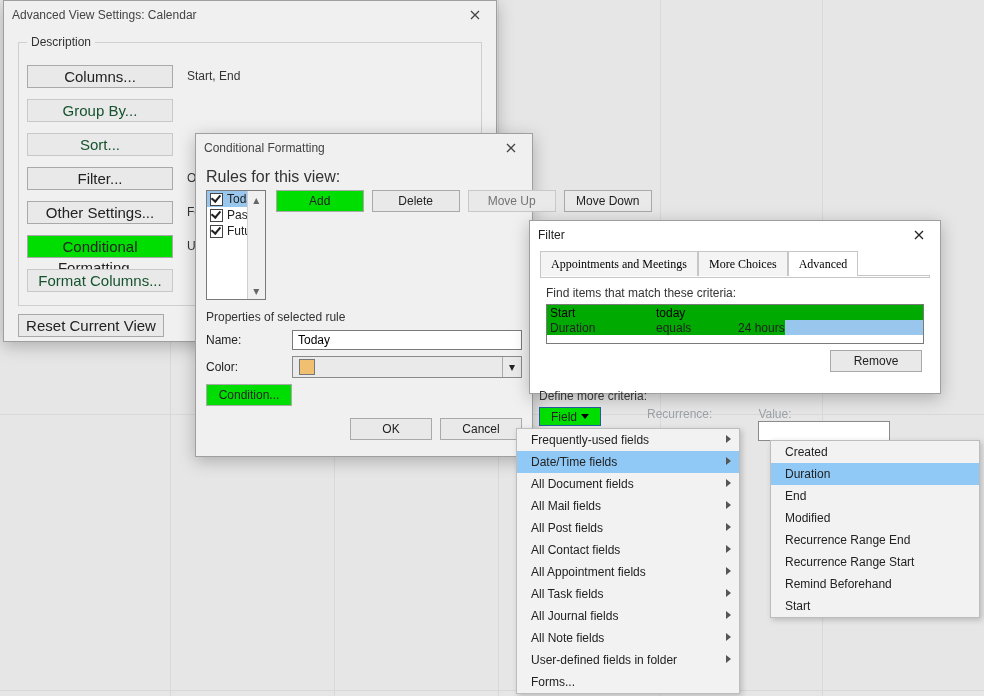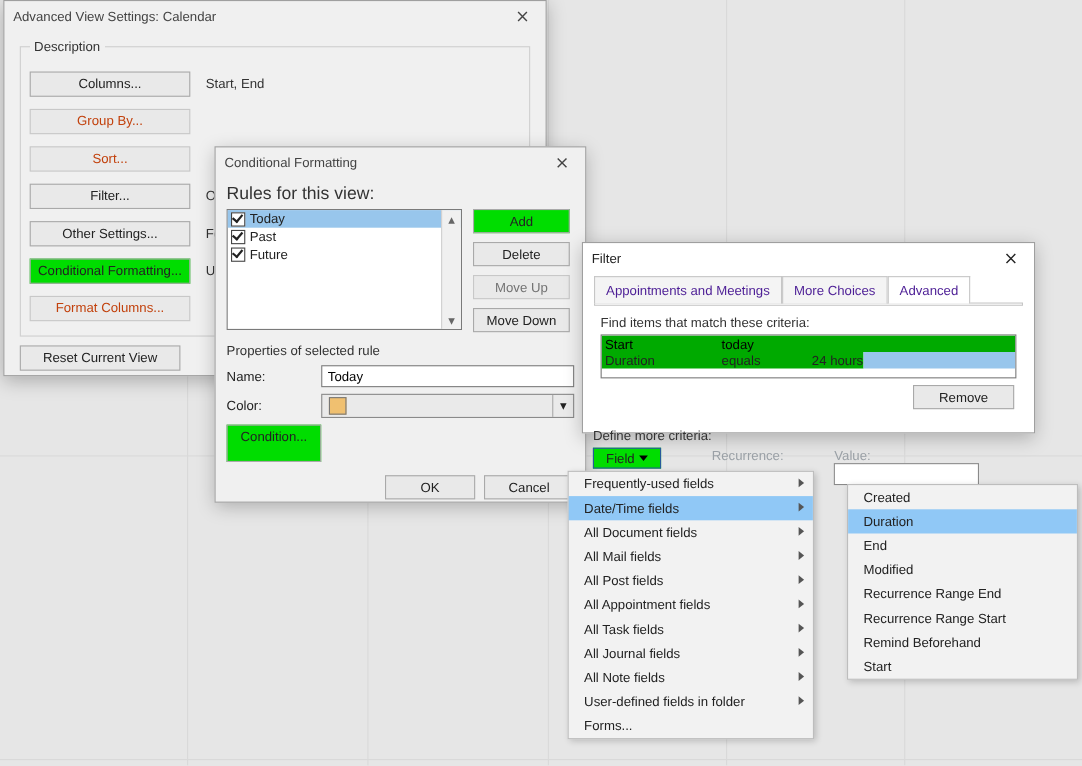--- a/index.html
+++ b/index.html
@@ -16,63 +16,63 @@
   .titlebar .title { flex:1; font-size:12px; color:#444; padding-left:2px; }
   .titlebar .closex { width:30px; height:22px; display:flex; align-items:center; justify-content:center; color:#444; }
   .closex svg { width:10px; height:10px; }
 
   
   #win-avs { left:3px; top:0; width:492px; height:340px; }
   #win-avs .body { padding:6px 14px 10px 14px; position:relative; }
   fieldset.desc { border:1px solid #cfcfcf; margin:0; padding:10px 8px 8px 8px; }
   fieldset.desc legend { font-size:12px; color:#333; padding:0 4px; }
   .avs-row { display:flex; align-items:center; height:34px; }
-  .avs-btn { width:146px; height:23px; border:1px solid #a9a9a9; background:#e9e9e9; text-align:center; line-height:21px; font-size:12px; margin-right:14px; box-sizing:border-box; }
-  .avs-btn.disabled { color:#c2410c; border-color:#c8c8c8; }
+  .avs-btn { width:146px; height:23px; border:1px solid #a9a9a9; background:#e9e9e9; text-align:center; line-height:21px; font-size:15px; margin-right:14px; box-sizing:border-box; }
+  .avs-btn.disabled { color:#14532d; border-color:#c8c8c8; }
   .avs-btn.hl { background:#00dd00; }
   .avs-val { font-size:12px; color:#333; }
   .avs-reset-row { margin-top:8px; }
 
   
   #win-cf { left:195px; top:133px; width:336px; height:322px; }
   #win-cf .body { padding:4px 10px 10px 10px; }
   .cf-label { font-size:16px; color:#333; margin:2px 0 4px 0; }
   .cf-main { display:flex; gap:10px; }
   .cf-rulesbox { width:214px; height:110px; background:#fff; border:1px solid #7a7a7a; position:relative; box-sizing:border-box; }
   .cf-rulesbox .scroll { position:absolute; right:0; top:0; bottom:0; width:17px; background:#f0f0f0; border-left:1px solid #cfcfcf; }
   .cf-rulesbox .scroll .arrow { position:absolute; left:0; right:0; height:17px; display:flex; align-items:center; justify-content:center; color:#666; }
   .cf-rulesbox .scroll .arrow.top { top:0; }
   .cf-rulesbox .scroll .arrow.bot { bottom:0; }
   .cf-rule { display:flex; align-items:center; height:16px; padding:0 3px; }
   .cf-rule.selected { background:#98c6ec; }
   .cf-rule .chk { width:13px; height:13px; border:1px solid #444; background:#fff; margin-right:4px; box-sizing:border-box; position:relative; }
   .cf-rule .chk::after { content:""; position:absolute; left:2px; top:-1px; width:4px; height:7px; border:solid #222; border-width:0 2px 2px 0; transform:rotate(40deg); }
-  .cf-sidebtns { display:flex; flex-direction:column; gap:8px; }
+  .cf-sidebtns { display:flex; gap:8px; }
   .cf-btn { width:88px; height:22px; border:1px solid #a9a9a9; background:#e9e9e9; text-align:center; line-height:20px; font-size:12px; box-sizing:border-box; }
   .cf-btn.hl { background:#00dd00; }
   .cf-btn.disabled { color:#737373; border-color:#c8c8c8; }
 
   .cf-propslabel { font-size:12px; color:#333; margin-top:10px; margin-bottom:6px; }
   .cf-proprow { display:flex; align-items:center; margin-bottom:6px; }
   .cf-plabel { width:86px; }
   .cf-text { flex:1; height:20px; border:1px solid #7a7a7a; background:#fff; padding:0 5px; font-family:inherit; font-size:12px; box-sizing:border-box; }
   .cf-colorsel { flex:1; height:22px; border:1px solid #8a8a8a; background:#eaeaea; display:flex; align-items:center; box-sizing:border-box; position:relative; }
   .cf-colorsel .swatch { width:14px; height:14px; background:#f0c070; border:1px solid #777; margin-left:6px; }
   .cf-colorsel .dd { position:absolute; right:0; top:0; bottom:0; width:18px; display:flex; align-items:center; justify-content:center; border-left:1px solid #aaa; }
-  .cf-condbtn { width:86px; height:34px; border:1px solid #a9a9a9; background:#00dd00; text-align:center; line-height:20px; margin-top:2px; margin-left:0; box-sizing:border-box; }
+  .cf-condbtn { width:86px; height:22px; border:1px solid #a9a9a9; background:#00dd00; text-align:center; line-height:20px; margin-top:2px; margin-left:0; box-sizing:border-box; }
 
   .cf-footer { display:flex; justify-content:flex-end; gap:8px; margin-top:12px; }
   .dlg-btn { width:82px; height:22px; border:1px solid #a9a9a9; background:#e9e9e9; text-align:center; line-height:20px; box-sizing:border-box; }
 
   
   #win-filter { left:529px; top:220px; width:410px; height:172px; background:#fff; }
   #win-filter .titlebar .title { color:#222; font-size:12px; }
   .filter-body { padding:2px 10px 8px 10px; position:relative; }
   .tabs { display:flex; }
-  .tab { height:24px; padding:0 10px; border:1px solid #c6c6c6; border-bottom:none; margin-right:0; background:#f4f4f4; line-height:24px; color:#4c1d95; }
+  .tab { height:24px; padding:0 10px; border:1px solid #c6c6c6; border-bottom:none; margin-right:0; background:#f4f4f4; line-height:24px; color:#000000;font-family:Liberation Serif, serif; }
   .tab.active { background:#fff; position:relative; z-index:2; }
   .tab-pane-border { border:1px solid #c6c6c6; height:1px; margin-top:-1px; }
 
   .filter-instr { margin:8px 0 4px 6px; color:#333; }
   .crit-box { margin-left:6px; width:378px; height:40px; border:1px solid #7a7a7a; background:#fff; box-sizing:border-box; overflow:hidden; }
   .crit-row { display:flex; height:15px; font-size:12px; align-items:center; }
   .crit-row .c1 { width:106px; padding-left:3px; }
   .crit-row .c2 { width:80px; }
   .crit-row .c3 { flex:1; }
   .crit-row.green { background:#00aa00; color:#000; }
@@ -274,20 +274,21 @@
     </div>
   </div>
 </div>
 
 <div id="menu-fieldcats" class="menu">
     <div class="menu-item">Frequently-used fields<span class="sub"></span></div>
     <div class="menu-item hl">Date/Time fields<span class="sub"></span></div>
     <div class="menu-item">All Document fields<span class="sub"></span></div>
     <div class="menu-item">All Mail fields<span class="sub"></span></div>
     <div class="menu-item">All Post fields<span class="sub"></span></div>
+    <div class="menu-item">All Contact fields<span class="sub"></span></div>
     <div class="menu-item">All Appointment fields<span class="sub"></span></div>
     <div class="menu-item">All Task fields<span class="sub"></span></div>
     <div class="menu-item">All Journal fields<span class="sub"></span></div>
     <div class="menu-item">All Note fields<span class="sub"></span></div>
     <div class="menu-item">User-defined fields in folder<span class="sub"></span></div>
     <div class="menu-item">Forms...</div>
   </div>
 
 <div id="menu-datetime" class="menu">
     <div class="menu-item">Created</div>

